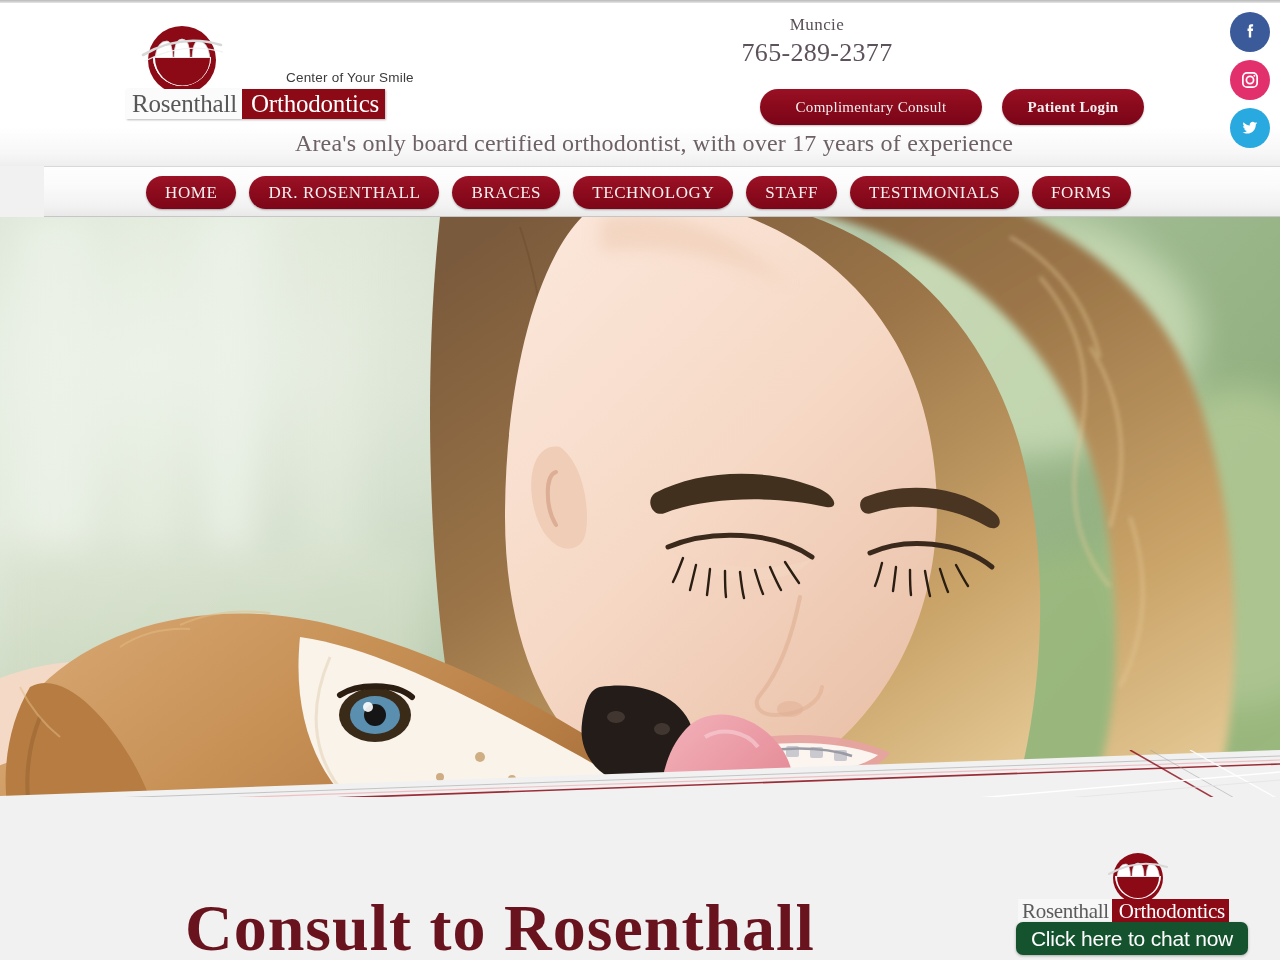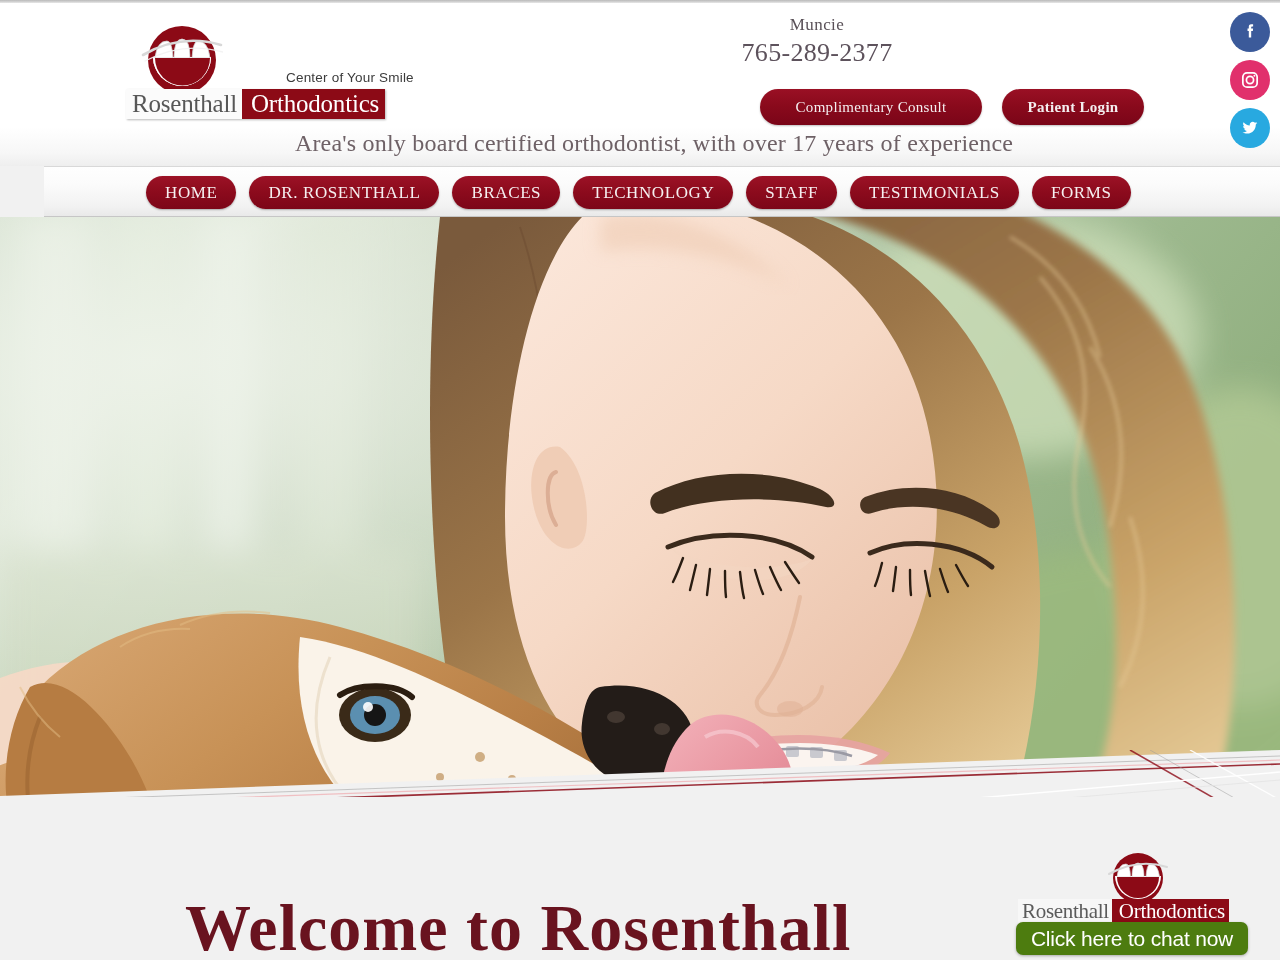--- a/index.html
+++ b/index.html
@@ -166,21 +166,21 @@
     line-height:25px; padding:0 3px 0 4px;
     border-right:2px solid #8c0a16; letter-spacing:-.3px;
   }
   .chat-word .w2 {
     background:#8c0a16; color:#ffffff;
     font-family:"Liberation Serif", serif; font-size:21px;
     line-height:25px; padding:0 4px 0 5px; letter-spacing:-.3px;
   }
   .chat-btn {
     position:absolute; left:8px; top:70px; width:232px; height:33px;
-    background:#4d7c0f; border-radius:7px;
+    background:#14532d; border-radius:7px;
     color:#ffffff;
     font-family:"Liberation Sans", sans-serif;
     font-size:21px; letter-spacing:-.2px;
     display:flex; align-items:center; justify-content:center;
     box-shadow:0 1px 3px rgba(0,0,0,.3);
   }
 </style>
 </head>
 <body>
 
@@ -462,21 +462,21 @@
       <path d="M0 52 L1280 6" stroke="#9c9c9c" stroke-width="0.9" fill="none" opacity="0.6"></path>
       <path d="M1130 0 L1280 86" stroke="#8c0a16" stroke-width="1.6" fill="none" opacity="0.8"></path>
       <path d="M1150 0 L1280 74" stroke="#9c9c9c" stroke-width="0.9" fill="none" opacity="0.55"></path>
       <path d="M1190 0 L1280 50" stroke="#ffffff" stroke-width="1.4" fill="none" opacity="0.9"></path>
       <path d="M60 126 C 400 96 900 56 1280 22" stroke="#ffffff" stroke-width="1.6" fill="none" opacity="0.95"></path>
       <path d="M0 128 C 420 104 900 62 1280 30" stroke="#e3e3e3" stroke-width="1" fill="none" opacity="0.8"></path>
     </svg>
   </div>
 
   <section class="content">
-    <h1 class="welcome">Welcome to Rosenthall</h1>
+    <h1 class="welcome">Consult to Rosenthall</h1>
 
     <div class="chat">
       <div class="chat-mark">
         <svg viewBox="0 0 60 52" width="60" height="52">
           <circle cx="30" cy="26" r="25" fill="#8c0a16"></circle>
           <path d="M7 24 h46 a23 23 0 0 1 -46 0 z" fill="#ffffff"></path>
           <g fill="#ffffff" stroke="#d6d6d6" stroke-width="0.7">
             <path d="M9 25 q1.5 -13 9 -13 q4 0 4.5 13 z"></path>
             <path d="M24 25 q0 -14 6 -14 q6 0 6 14 z"></path>
             <path d="M38 25 q.7 -13 4.5 -13 q7.5 0 9 13 z"></path>

